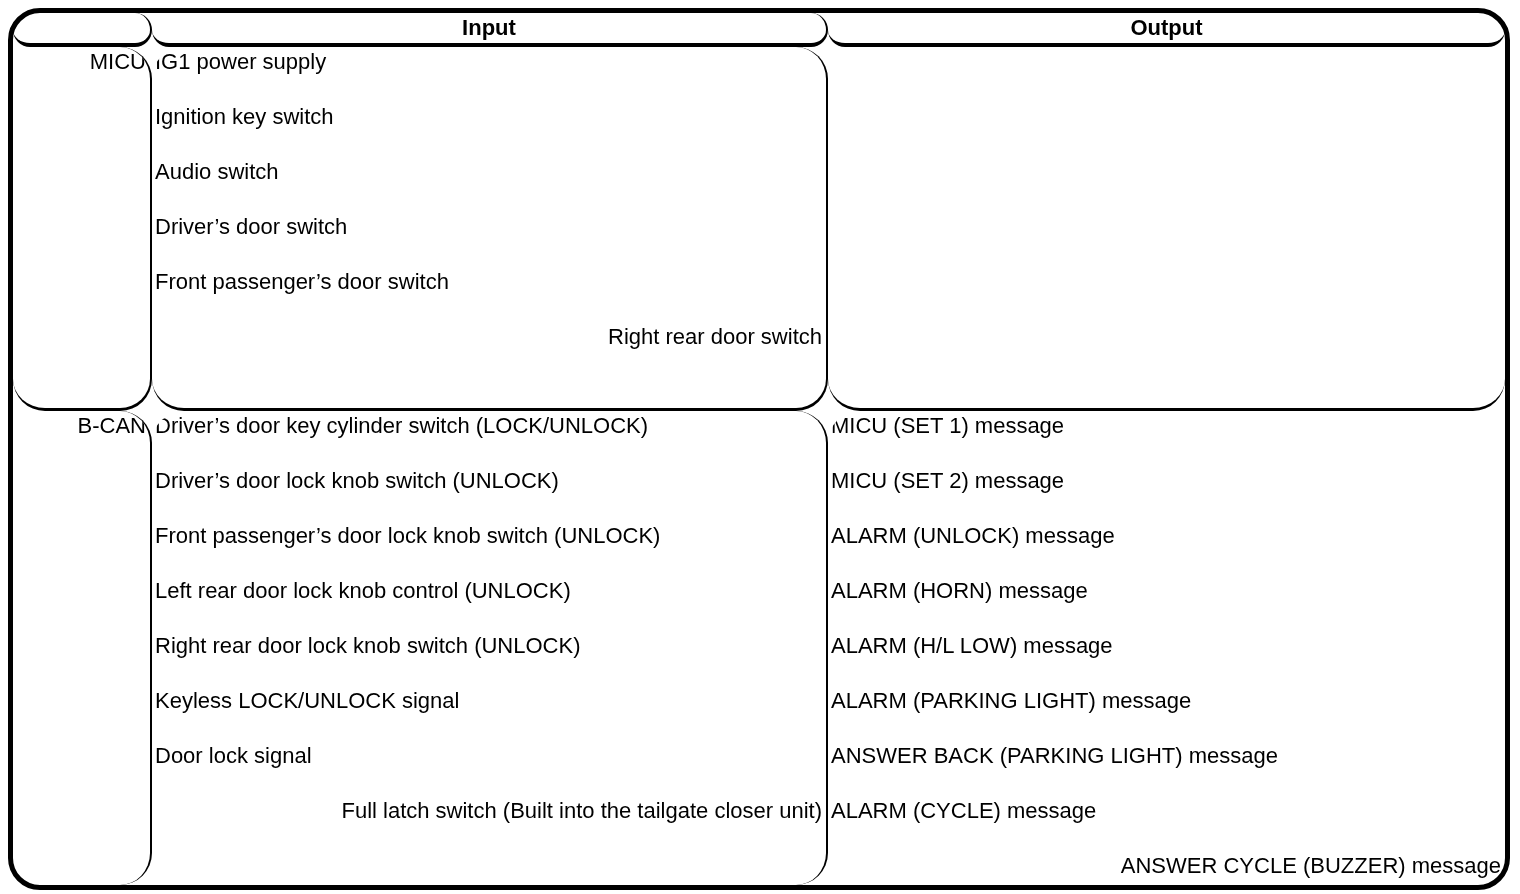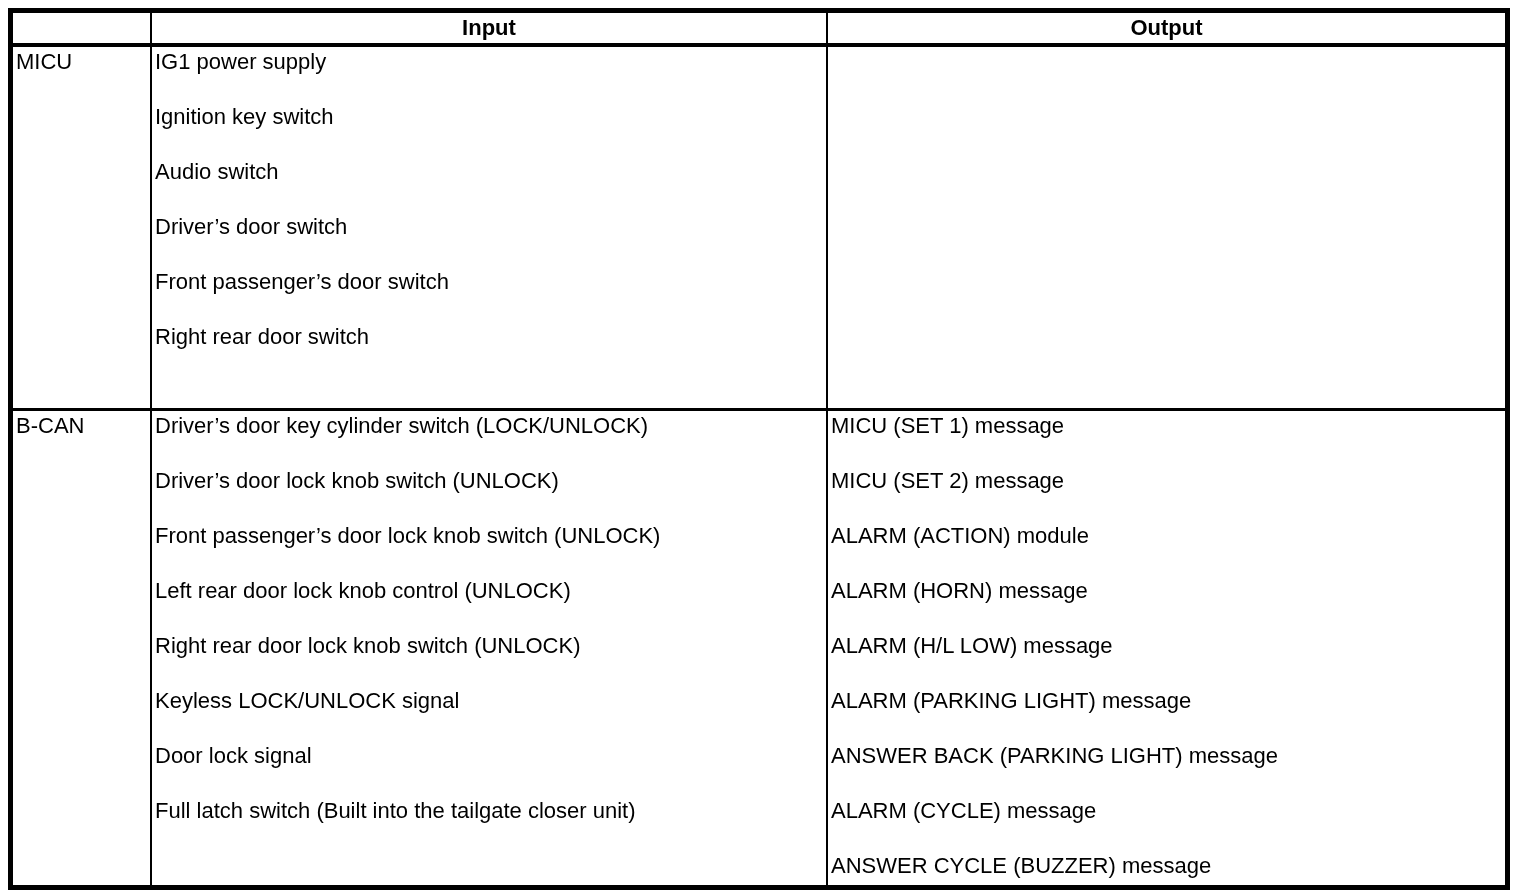--- a/index.html
+++ b/index.html
@@ -1,15 +1,15 @@
 <!DOCTYPE html>
 <html><head>
 <meta charset="utf-8">
 <style>
-  * { margin: 0; padding: 0; box-sizing: border-box; }
+  * { margin: 0; padding: 0; box-sizing: border-box; border-radius: 32px; }
   html, body {
     width: 1520px; height: 894px;
     background: #ffffff;
     font-family: "Liberation Sans", sans-serif;
     color: #000000;
   }
   .table-outer {
     position: absolute;
     left: 8px; top: 8px;
     width: 1502px; height: 882px;
@@ -36,21 +36,21 @@
     justify-content: center;
     font-weight: bold;
     padding: 0;
   }
   .line {
     height: 22px;
     line-height: 22px;
     margin-bottom: 33px;
     white-space: nowrap;
   }
-  .line:last-child { margin-bottom: 0; }
+  .line:last-child { margin-bottom: 0; text-align: right; }
 </style>
 </head>
 <body>
 
 <div class="table-outer">
   <div class="grid">
 
     <div class="cell col1 hdr-row hdr"></div>
     <div class="cell col2 hdr-row hdr">Input</div>
     <div class="cell hdr-row hdr">Output</div>
@@ -77,21 +77,21 @@
       <div class="line">Front passenger’s door lock knob switch (UNLOCK)</div>
       <div class="line">Left rear door lock knob control (UNLOCK)</div>
       <div class="line">Right rear door lock knob switch (UNLOCK)</div>
       <div class="line">Keyless LOCK/UNLOCK signal</div>
       <div class="line">Door lock signal</div>
       <div class="line">Full latch switch (Built into the tailgate closer unit)</div>
     </div>
     <div class="cell">
       <div class="line">MICU (SET 1) message</div>
       <div class="line">MICU (SET 2) message</div>
-      <div class="line">ALARM (ACTION) module</div>
+      <div class="line">ALARM (UNLOCK) message</div>
       <div class="line">ALARM (HORN) message</div>
       <div class="line">ALARM (H/L LOW) message</div>
       <div class="line">ALARM (PARKING LIGHT) message</div>
       <div class="line">ANSWER BACK (PARKING LIGHT) message</div>
       <div class="line">ALARM (CYCLE) message</div>
       <div class="line">ANSWER CYCLE (BUZZER) message</div>
     </div>
 
   </div>
 </div>

